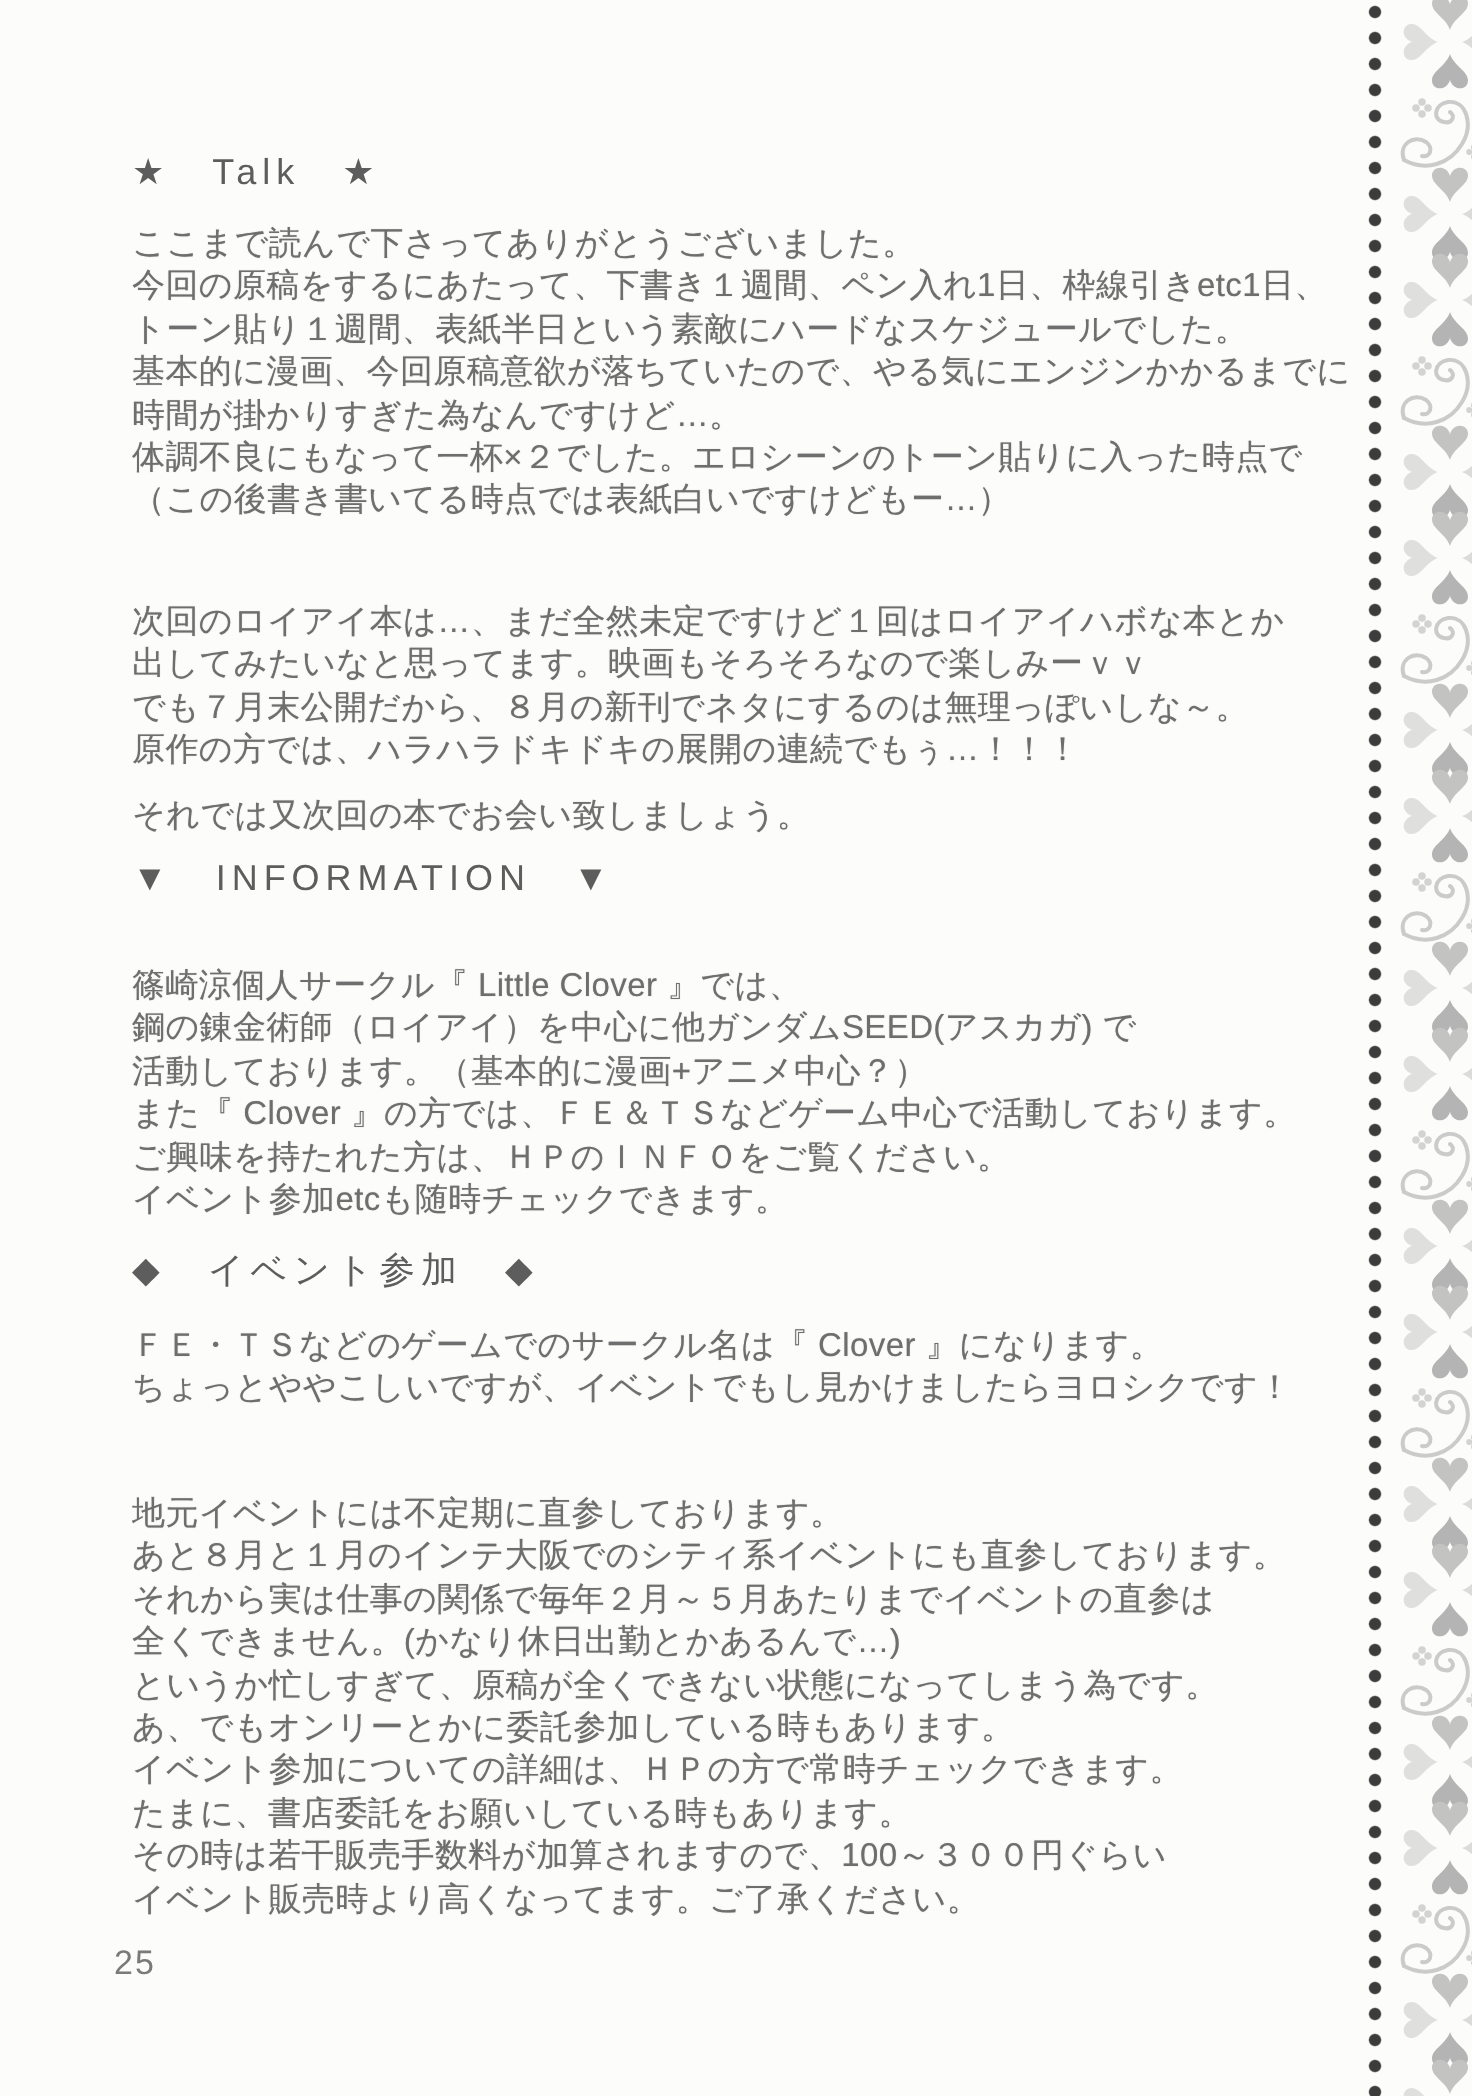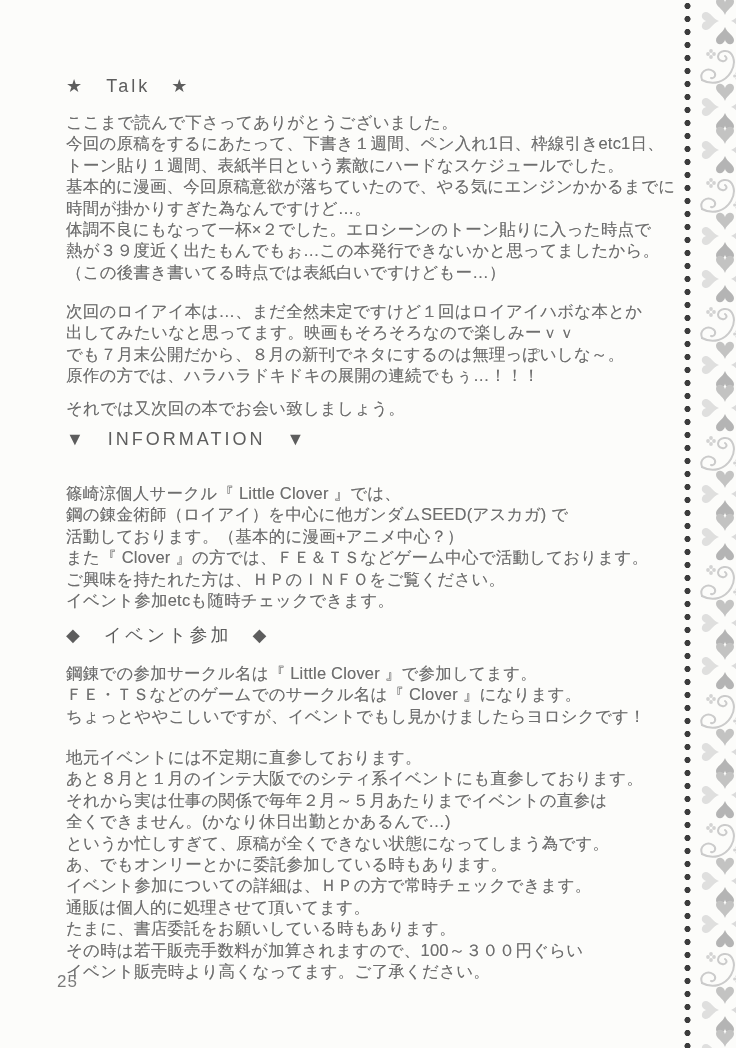--- a/index.html
+++ b/index.html
@@ -57,21 +57,20 @@
 <div class="page">
 
   <div class="block heading" style="top:74px">★　Talk　★</div>
   <div class="block para" style="top:112px">
       <div class="line">ここまで読んで下さってありがとうございました。</div>
       <div class="line">今回の原稿をするにあたって、下書き１週間、ペン入れ1日、枠線引きetc1日、</div>
       <div class="line">トーン貼り１週間、表紙半日という素敵にハードなスケジュールでした。</div>
       <div class="line">基本的に漫画、今回原稿意欲が落ちていたので、やる気にエンジンかかるまでに</div>
       <div class="line">時間が掛かりすぎた為なんですけど…。</div>
       <div class="line">体調不良にもなって一杯×２でした。エロシーンのトーン貼りに入った時点で</div>
-      <div class="line">熱が３９度近く出たもんでもぉ…この本発行できないかと思ってましたから。</div>
       <div class="line">（この後書き書いてる時点では表紙白いですけどもー…）</div>
     </div>
   <div class="block para" style="top:301px">
       <div class="line">次回のロイアイ本は…、まだ全然未定ですけど１回はロイアイハボな本とか</div>
       <div class="line">出してみたいなと思ってます。映画もそろそろなので楽しみーｖｖ</div>
       <div class="line">でも７月末公開だから、８月の新刊でネタにするのは無理っぽいしな～。</div>
       <div class="line">原作の方では、ハラハラドキドキの展開の連続でもぅ…！！！</div>
     </div>
   <div class="block para" style="top:398px">
       <div class="line">それでは又次回の本でお会い致しましょう。</div>
@@ -82,33 +81,31 @@
       <div class="line">篠崎涼個人サークル『 Little Clover 』では、</div>
       <div class="line">鋼の錬金術師（ロイアイ）を中心に他ガンダムSEED(アスカガ) で</div>
       <div class="line">活動しております。（基本的に漫画+アニメ中心？）</div>
       <div class="line">また『 Clover 』の方では、ＦＥ＆ＴＳなどゲーム中心で活動しております。</div>
       <div class="line">ご興味を持たれた方は、ＨＰのＩＮＦＯをご覧ください。</div>
       <div class="line">イベント参加etcも随時チェックできます。</div>
     </div>
 
   <div class="block heading" style="top:623px">◆　イベント参加　◆</div>
   <div class="block para" style="top:663px">
-      <div class="line">鋼錬での参加サークル名は『 Little Clover 』で参加してます。</div>
       <div class="line">ＦＥ・ＴＳなどのゲームでのサークル名は『 Clover 』になります。</div>
       <div class="line">ちょっとややこしいですが、イベントでもし見かけましたらヨロシクです！</div>
     </div>
   <div class="block para" style="top:747px">
       <div class="line">地元イベントには不定期に直参しております。</div>
       <div class="line">あと８月と１月のインテ大阪でのシティ系イベントにも直参しております。</div>
       <div class="line">それから実は仕事の関係で毎年２月～５月あたりまでイベントの直参は</div>
       <div class="line">全くできません。(かなり休日出勤とかあるんで…)</div>
       <div class="line">というか忙しすぎて、原稿が全くできない状態になってしまう為です。</div>
       <div class="line">あ、でもオンリーとかに委託参加している時もあります。</div>
       <div class="line">イベント参加についての詳細は、ＨＰの方で常時チェックできます。</div>
-      <div class="line">通販は個人的に処理させて頂いてます。</div>
       <div class="line">たまに、書店委託をお願いしている時もあります。</div>
       <div class="line">その時は若干販売手数料が加算されますので、100～３００円ぐらい</div>
       <div class="line">イベント販売時より高くなってます。ご了承ください。</div>
     </div>
 
   <div class="page-number">25</div>
 
   <div class="border-strip">
     <div class="dot-col left"></div>
     <div class="dot-col right"></div>

